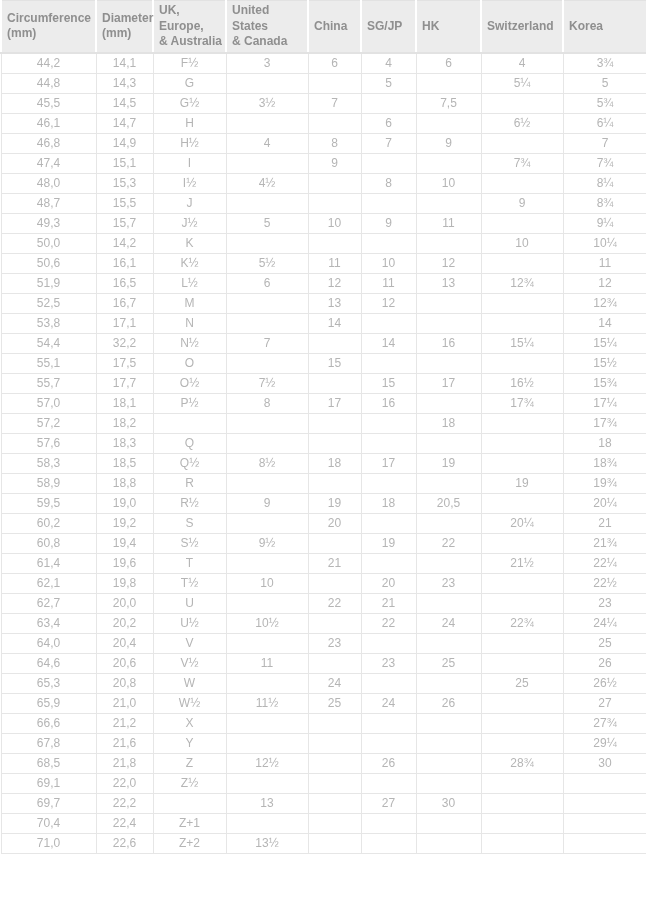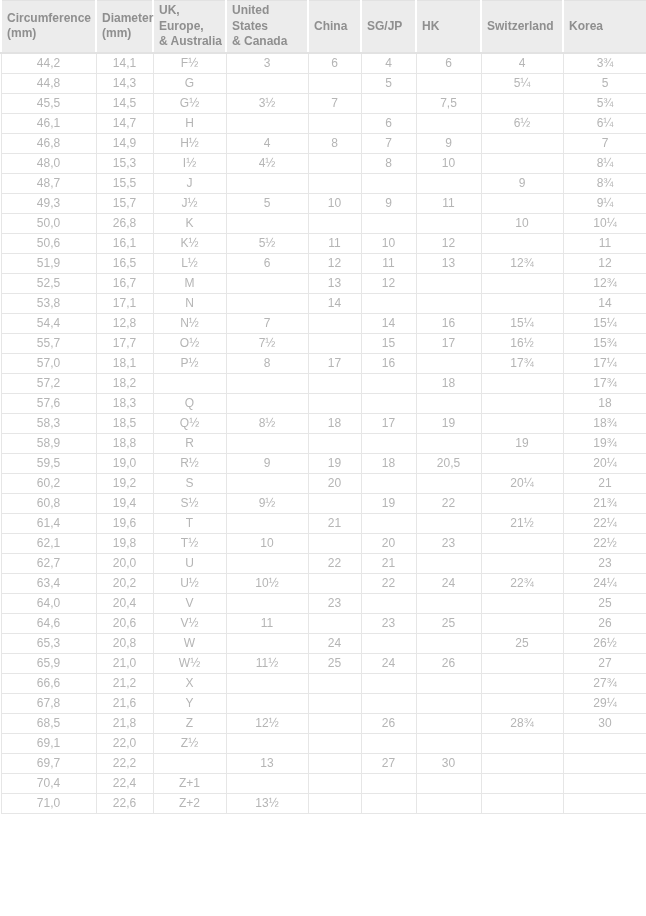--- a/index.html
+++ b/index.html
@@ -105,20 +105,31 @@
         <td>14,9</td>
         <td>H½</td>
         <td>4</td>
         <td>8</td>
         <td>7</td>
         <td>9</td>
         <td></td>
         <td>7</td>
       </tr>
       <tr>
+        <td>47,4</td>
+        <td>15,1</td>
+        <td>I</td>
+        <td></td>
+        <td>9</td>
+        <td></td>
+        <td></td>
+        <td>7¾</td>
+        <td>7¾</td>
+      </tr>
+      <tr>
         <td>48,0</td>
         <td>15,3</td>
         <td>I½</td>
         <td>4½</td>
         <td></td>
         <td>8</td>
         <td>10</td>
         <td></td>
         <td>8¼</td>
       </tr>
@@ -139,21 +150,21 @@
         <td>J½</td>
         <td>5</td>
         <td>10</td>
         <td>9</td>
         <td>11</td>
         <td></td>
         <td>9¼</td>
       </tr>
       <tr>
         <td>50,0</td>
-        <td>26,8</td>
+        <td>14,2</td>
         <td>K</td>
         <td></td>
         <td></td>
         <td></td>
         <td></td>
         <td>10</td>
         <td>10¼</td>
       </tr>
       <tr>
         <td>50,6</td>
@@ -194,28 +205,39 @@
         <td>N</td>
         <td></td>
         <td>14</td>
         <td></td>
         <td></td>
         <td></td>
         <td>14</td>
       </tr>
       <tr>
         <td>54,4</td>
-        <td>12,8</td>
+        <td>32,2</td>
         <td>N½</td>
         <td>7</td>
         <td></td>
         <td>14</td>
         <td>16</td>
         <td>15¼</td>
         <td>15¼</td>
+      </tr>
+      <tr>
+        <td>55,1</td>
+        <td>17,5</td>
+        <td>O</td>
+        <td></td>
+        <td>15</td>
+        <td></td>
+        <td></td>
+        <td></td>
+        <td>15½</td>
       </tr>
       <tr>
         <td>55,7</td>
         <td>17,7</td>
         <td>O½</td>
         <td>7½</td>
         <td></td>
         <td>15</td>
         <td>17</td>
         <td>16½</td>

